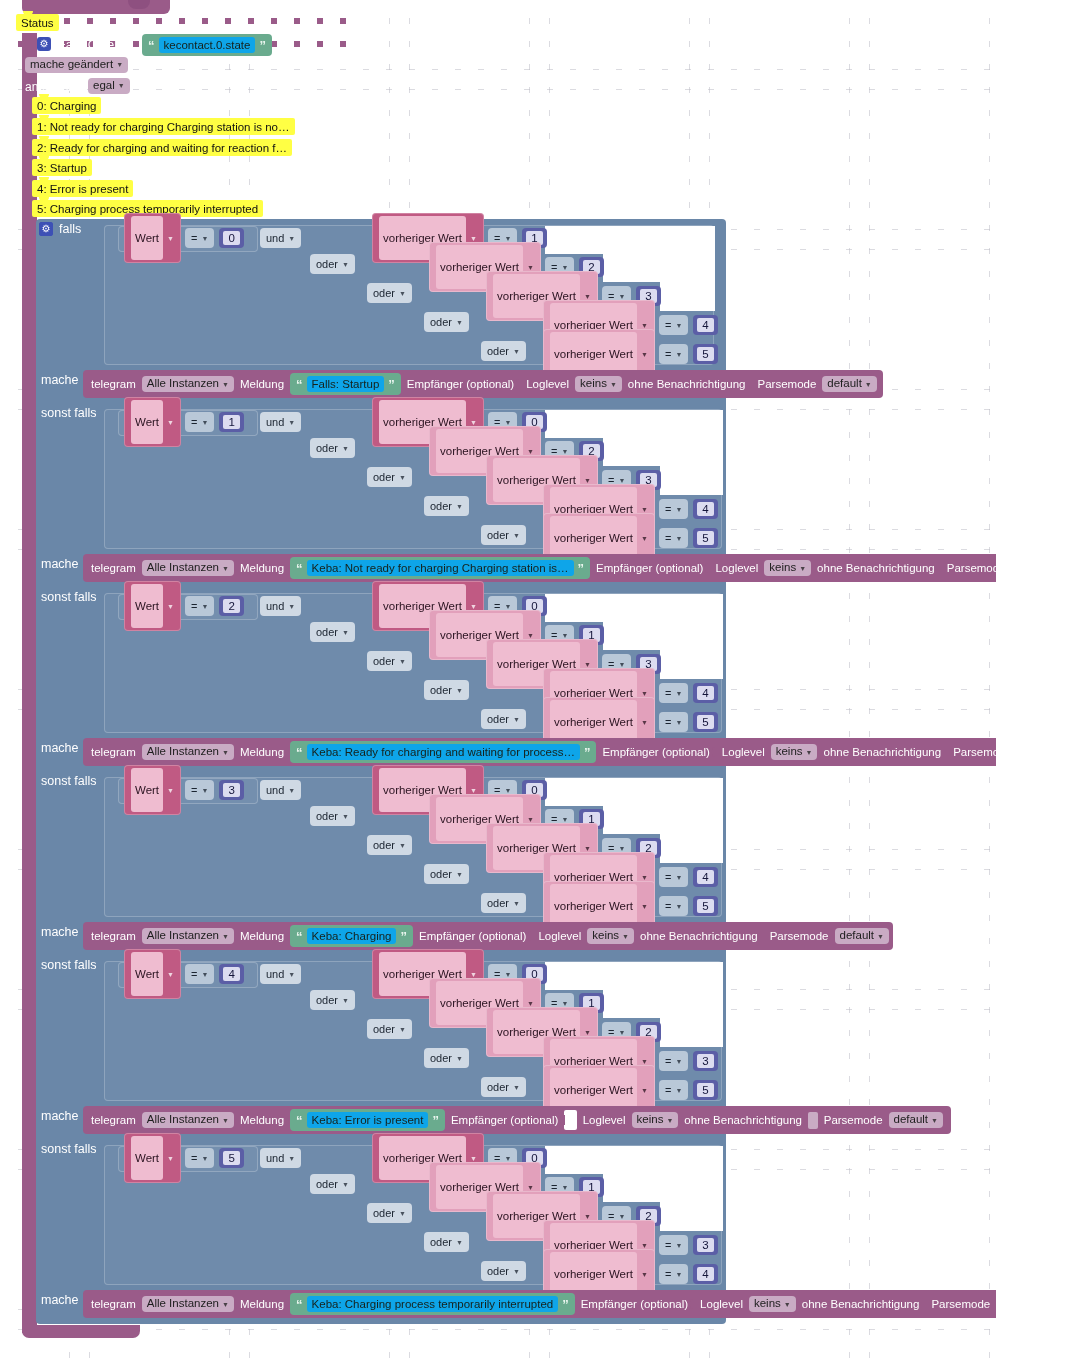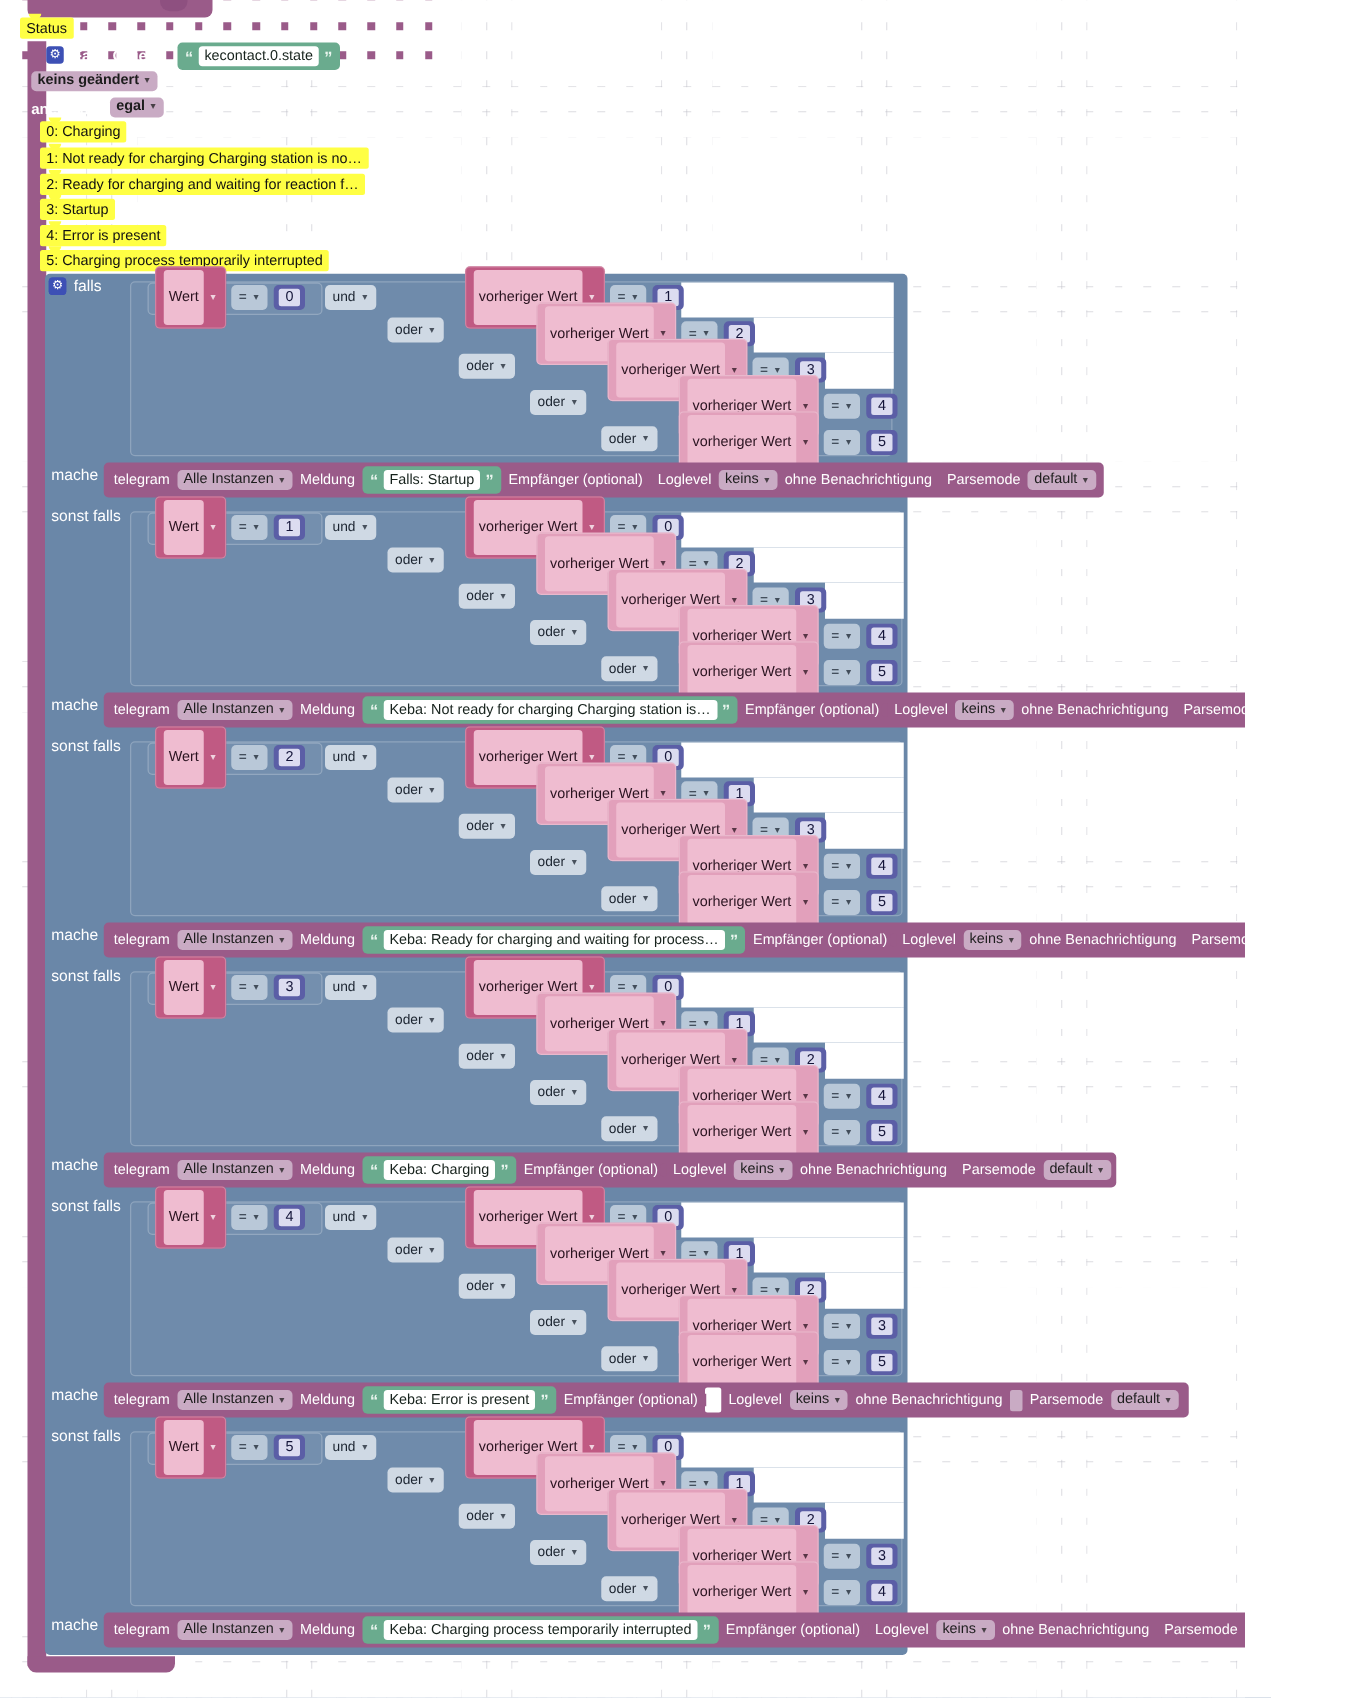--- a/index.html
+++ b/index.html
@@ -23,21 +23,21 @@
   
   #gridmask {
     position:absolute; inset:0;
     background-image:
       repeating-linear-gradient(to right, #fff 0 17px, transparent 17px 23px),
       repeating-linear-gradient(to bottom, #fff 0 17px, transparent 17px 23px);
     background-position: 1px 1px, 1px 1px;
     mix-blend-mode: normal;
     pointer-events:none;
   }
-  .abs { position: absolute; font-weight: bold; }
+  .abs { position: absolute; }
 
   .lbl {
     color:#ffffff; font-size:12px; line-height:1;
     white-space:nowrap;
   }
 
   
   .pill {
     display:inline-flex; align-items:center; gap:3px;
     border-radius:4px; padding:2px 5px;
@@ -59,21 +59,21 @@
   }
 
   
   .strblock {
     position:absolute; height:22px; border-radius:4px;
     background:#6aab8e; display:flex; align-items:center; gap:4px;
     padding:0 6px; color:#fff; font-size:12px;
   }
   .strblock .quo { font-size:13px; font-weight:bold; color:#e9f5ee; }
   .strblock .val {
-    background:#ffffff; color:#16221c; border-radius:3px;
+    background:#0ea5e9; color:#16221c; border-radius:3px;
     padding:2px 5px; font-size:11.5px; white-space:nowrap;
   }
 
   
   .noteblk {
     position:absolute; height:17px; background:#ffff44;
     border-radius:2px; display:flex; align-items:center;
     padding:0 5px; font-size:11.5px; color:#111;
     white-space:nowrap;
   }
@@ -178,21 +178,21 @@
   <div class="gear" style="left:37px; top:37px;">⚙</div>
   <div class="lbl abs" style="left:58px; top:39px; font-size:12.5px;">Falls Objekt</div>
 
   <div class="strblock" style="left:142px; top:34px;">
     <span class="quo">“</span>
     <span class="val">kecontact.0.state</span>
     <span class="quo">”</span>
   </div>
 
   <div class="pill dd-pill abs" style="left:25px; top:57px;">
-    <span>keins geändert</span>
+    <span>mache geändert</span>
     <span class="caret">▼</span>
   </div>
 
   <div class="lbl abs" style="left:25px; top:81px;">anerkannt ist</div>
   <div class="pill dd-pill abs" style="left:88px; top:78px;">
     <span>egal</span>
     <span class="caret">▼</span>
   </div>
 
   <div class="noteblk" style="left:32px; top:97px;">

